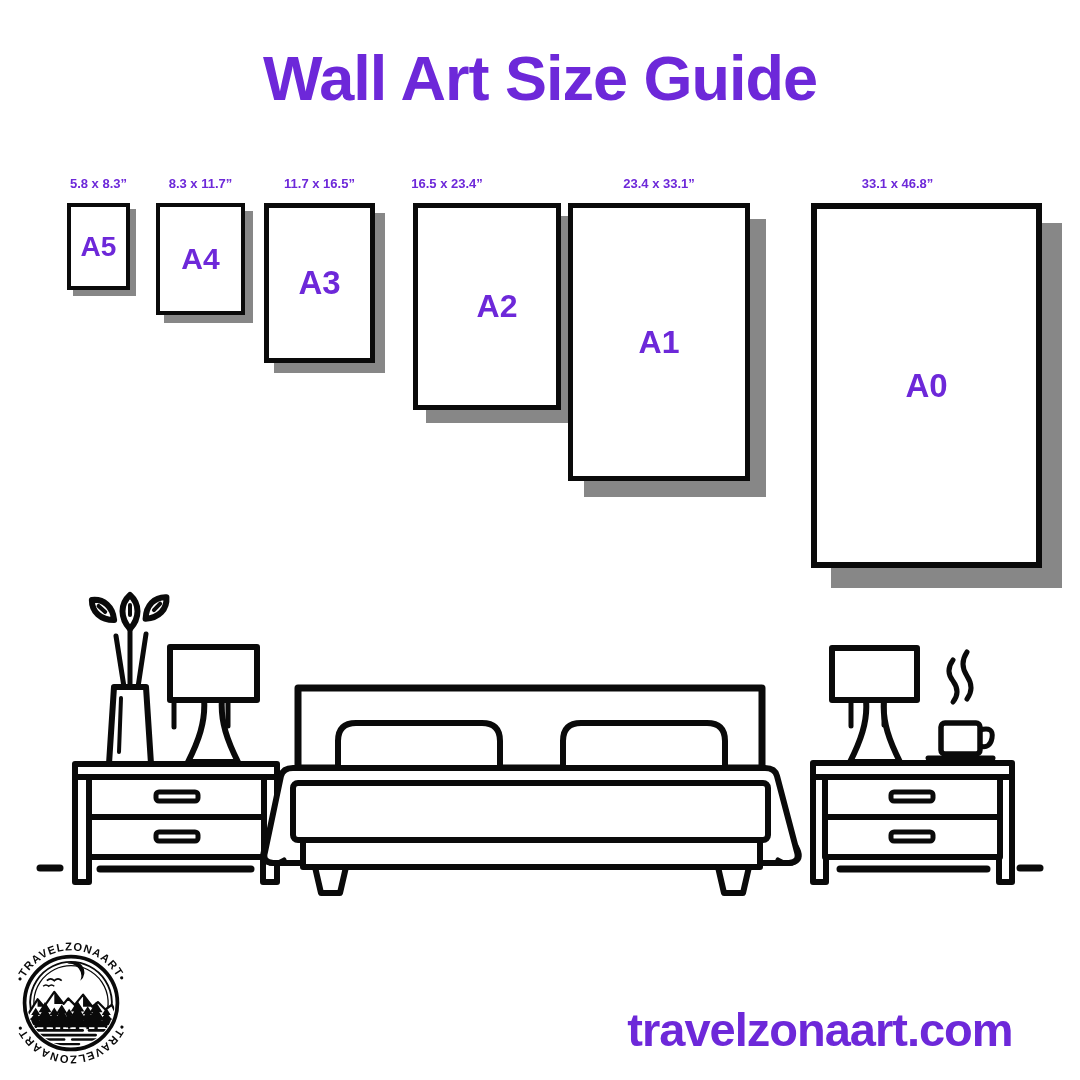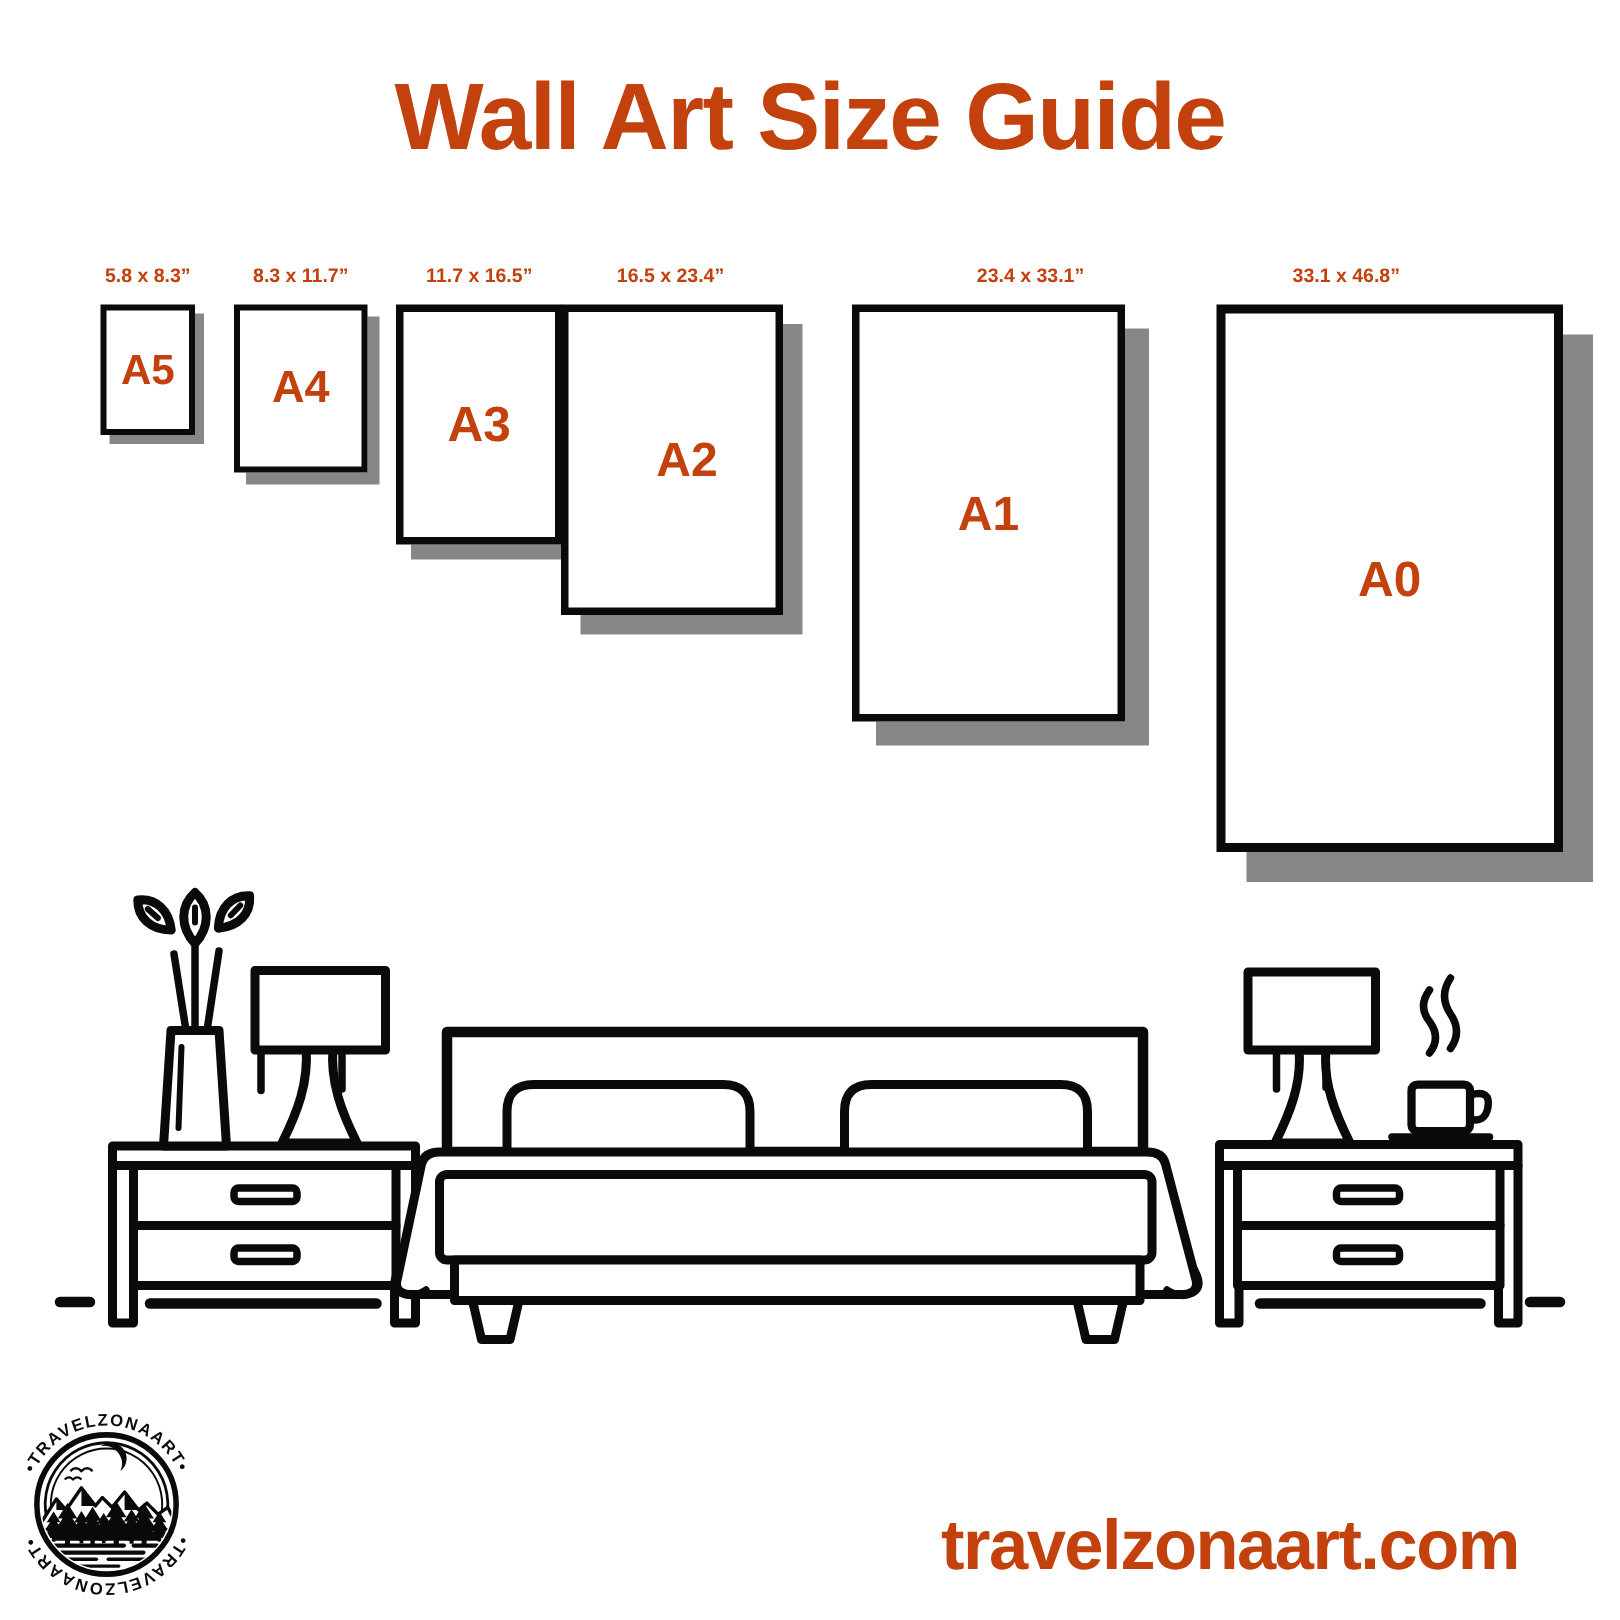--- a/index.html
+++ b/index.html
@@ -1,43 +1,43 @@
 <!DOCTYPE html>
 <html><head>
 <meta charset="utf-8">
 <style>
   html,body { margin:0; padding:0; background:#ffffff; }
   .canvas {
     position:relative; width:1080px; height:1080px; background:#ffffff;
-    overflow:hidden; font-family:"Liberation Sans", sans-serif; color:#c2410c;
+    overflow:hidden; font-family:"Liberation Sans", sans-serif; color:#6d28d9;
   }
   .page-title {
     position:absolute; left:0; top:42px; width:1080px; margin:0;
     text-align:center; font-size:63px; font-weight:bold; letter-spacing:-1px;
   }
   .dim-label {
     position:absolute; top:172px; height:24px; line-height:24px;
     text-align:center; font-weight:bold; font-size:13px; white-space:nowrap;
   }
   .size-box {
     position:absolute; top:203px; box-sizing:border-box; background:#ffffff;
     border:4px solid #0a0a0a; display:flex; align-items:center; justify-content:center;
     font-weight:bold;
   }
   .b-a5 { left:67px;  width:63px;  height:87px;  font-size:28px; box-shadow:6px 6px 0 #878787;justify-content:center; }
   .b-a4 { left:156px; width:89px;  height:112px; font-size:30px; box-shadow:8px 8px 0 #878787;align-items:center; }
   .b-a3 { left:264px; width:111px; height:160px; font-size:33px; border-width:5px; box-shadow:10px 10px 0 #878787; }
-  .b-a2 { left:374px; width:148px; height:207px; font-size:32px; border-width:5px; box-shadow:13px 13px 0 #878787;padding-left:20px; }
+  .b-a2 { left:413px; width:148px; height:207px; font-size:32px; border-width:5px; box-shadow:13px 13px 0 #878787;padding-left:20px; }
   .b-a1 { left:568px; width:182px; height:278px; font-size:32px; border-width:5px; box-shadow:16px 16px 0 #878787; }
   .b-a0 { left:782px; width:231px; height:365px; font-size:33px; border-width:6px; box-shadow:20px 20px 0 #878787;margin-left:29px; }
   .l-a5 { left:47px;  width:103px; }
   .l-a4 { left:136px; width:129px; }
   .l-a3 { left:244px; width:151px; }
   .l-a2 { left:353px; width:188px; }
-  .l-a1 { left:576px; width:222px; }
+  .l-a1 { left:548px; width:222px; }
   .l-a0 { left:762px; width:271px; }
   .scene { position:absolute; left:0; top:580px; width:1080px; height:320px; }
   .logo  { position:absolute; left:6px; top:934px; width:130px; height:138px; }
   .logo text { font-family:"Liberation Sans", sans-serif; font-weight:bold; }
   .site-url {
     position:absolute; left:560px; top:1002px; width:520px;
     text-align:center; font-weight:bold; font-size:47px; letter-spacing:-1px;
   }
 </style>
 </head>

